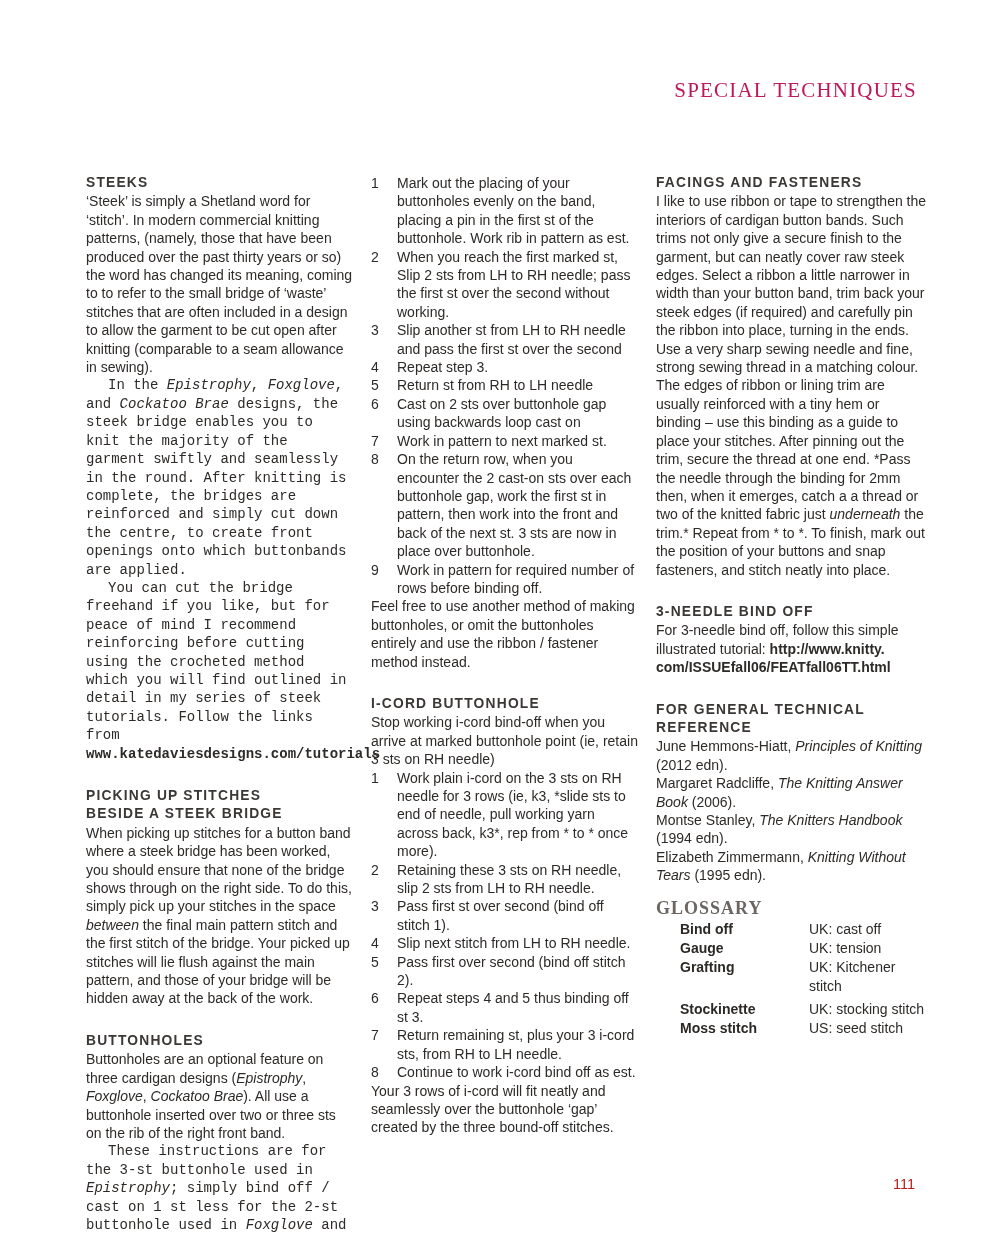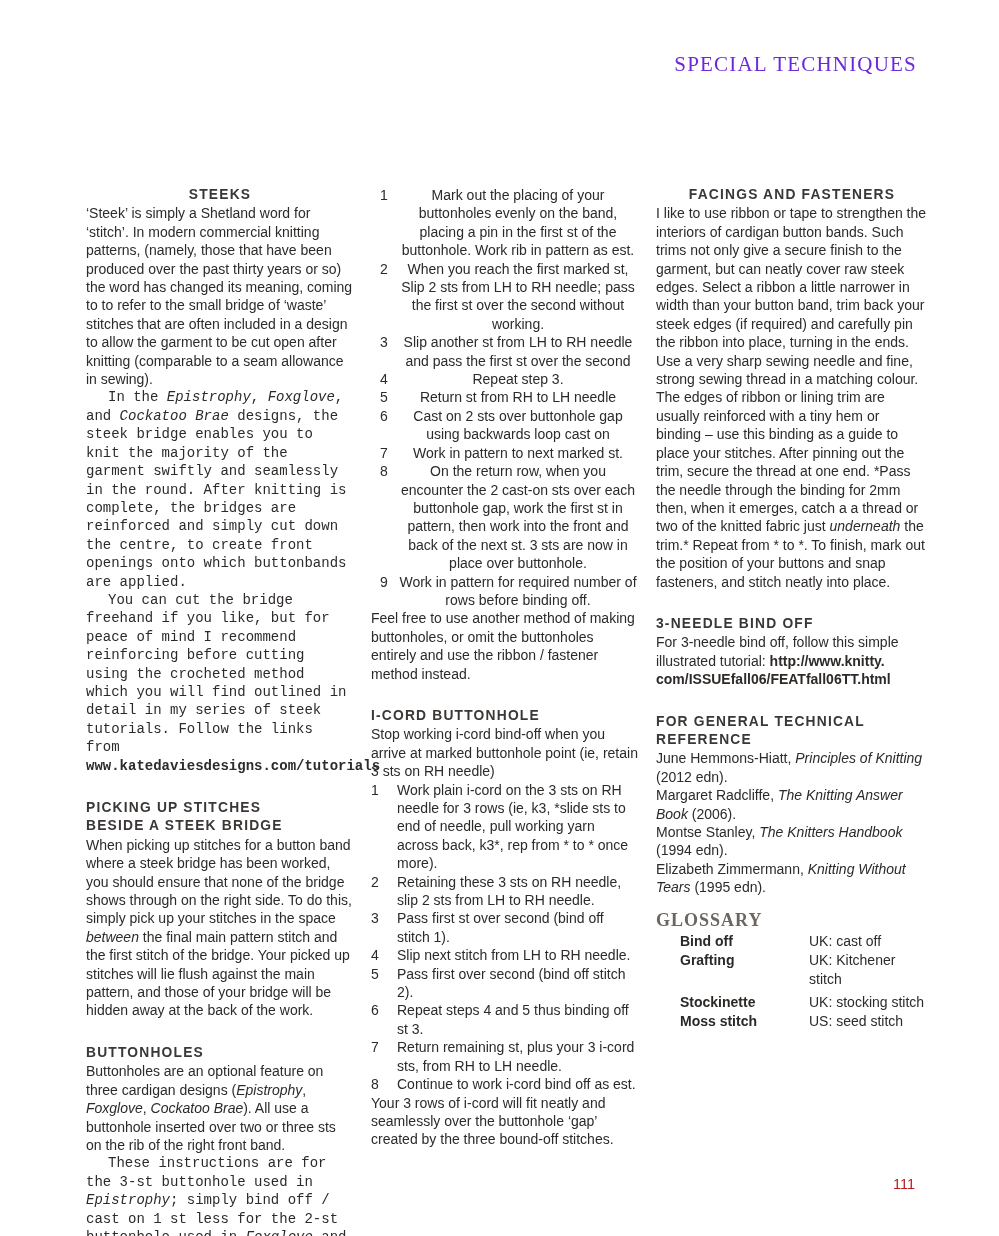--- a/index.html
+++ b/index.html
@@ -1,40 +1,40 @@
 <!DOCTYPE html>
 <html><head>
 <meta charset="utf-8">
 <style>
   html,body{margin:0;padding:0;}
   body{
     width:999px;height:1236px;position:relative;background:#ffffff;
     font-family:"Liberation Sans",sans-serif;color:#2d2a28;overflow:hidden;
   }
   .page-header{
-    position:absolute;top:52px;right:82px;
+    position:absolute;top:78px;right:82px;
     font-family:"Liberation Serif",serif;font-size:21px;letter-spacing:1.2px;
-    color:#6d28d9;
+    color:#be185d;
   }
   .col{
     position:absolute;top:170px;width:268px;
     font-size:14px;line-height:18.4px;text-align:left;
   }
   #col1{left:86px;}
   #col2{left:371px;}
   #col3{left:656px;width:272px;}
   .blk-h{
     font-weight:700;font-size:13.8px;letter-spacing:1.2px;color:#3a3735;
     margin-top:24px;white-space:pre-line;line-height:18.4px;
   }
   .blk-hs{
     font-family:"Liberation Serif",serif;font-weight:700;font-size:18px;
     letter-spacing:1px;color:#6b6661;margin-top:14px;margin-bottom:3px;
   }
-  .col > :first-child{margin-top:16px;text-align:center;}
+  .col > :first-child{margin-top:4px;}
   .para{margin:0;}
   .para.indent{text-indent:22px;font-family:Liberation Mono, monospace;}
   .olist{margin:0;}
   .olist-item{display:flex;}
   .olist-num{width:26px;flex-shrink:0;}
   .olist-text{flex:1;}
   .gloss{margin:0;}
   .gloss-row{display:flex;line-height:19px;}
   .gloss-row.gap{margin-top:4px;}
   .gloss-term{width:129px;flex-shrink:0;font-weight:700;color:#2b2825;padding-left:24px;}
@@ -148,20 +148,24 @@
     <div class="para"><span>Margaret Radcliffe, </span><em>The Knitting Answer Book</em><span> (2006).</span></div>
     <div class="para"><span>Montse Stanley, </span><em>The Knitters Handbook</em><span> (1994 edn).</span></div>
     <div class="para"><span>Elizabeth Zimmermann, </span><em>Knitting Without Tears</em><span> (1995 edn).</span></div>
     <div class="blk-hs">GLOSSARY</div>
     <div class="gloss">
       <div class="gloss-row">
         <div class="gloss-term">Bind off</div>
         <div class="gloss-def">UK: cast off</div>
       </div>
       <div class="gloss-row">
+        <div class="gloss-term">Gauge</div>
+        <div class="gloss-def">UK: tension</div>
+      </div>
+      <div class="gloss-row">
         <div class="gloss-term">Grafting</div>
         <div class="gloss-def">UK: Kitchener stitch</div>
       </div>
       <div class="gloss-row gap">
         <div class="gloss-term">Stockinette</div>
         <div class="gloss-def">UK: stocking stitch</div>
       </div>
       <div class="gloss-row">
         <div class="gloss-term">Moss stitch</div>
         <div class="gloss-def">US: seed stitch</div>

